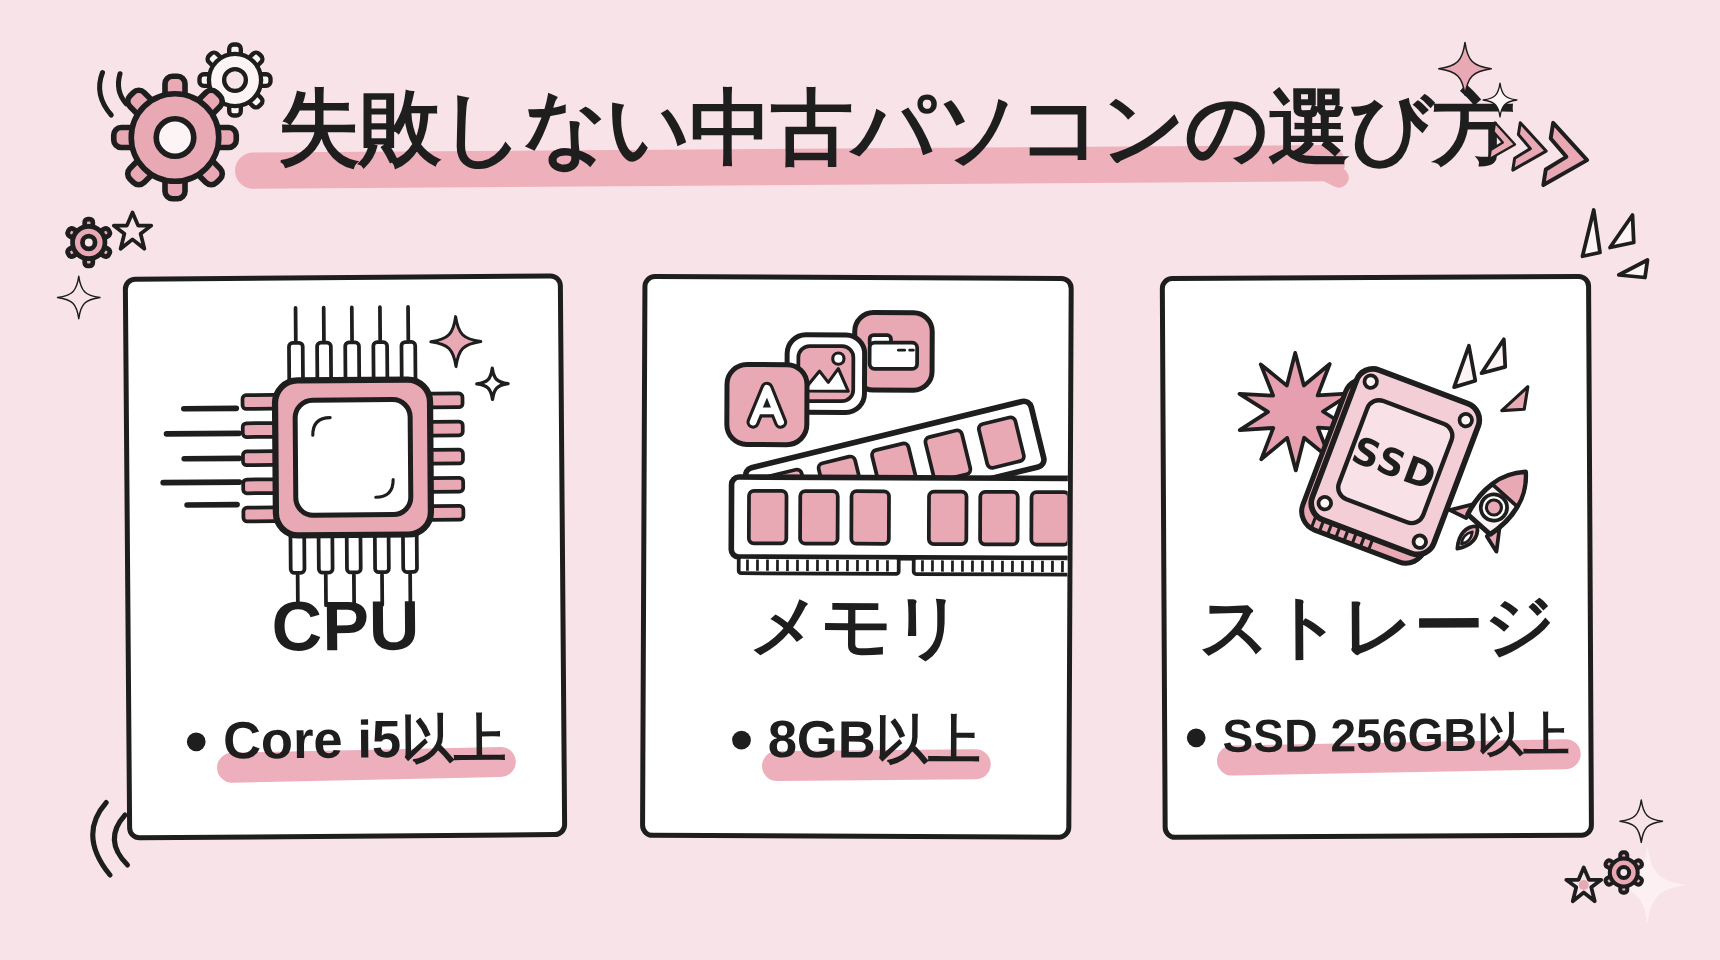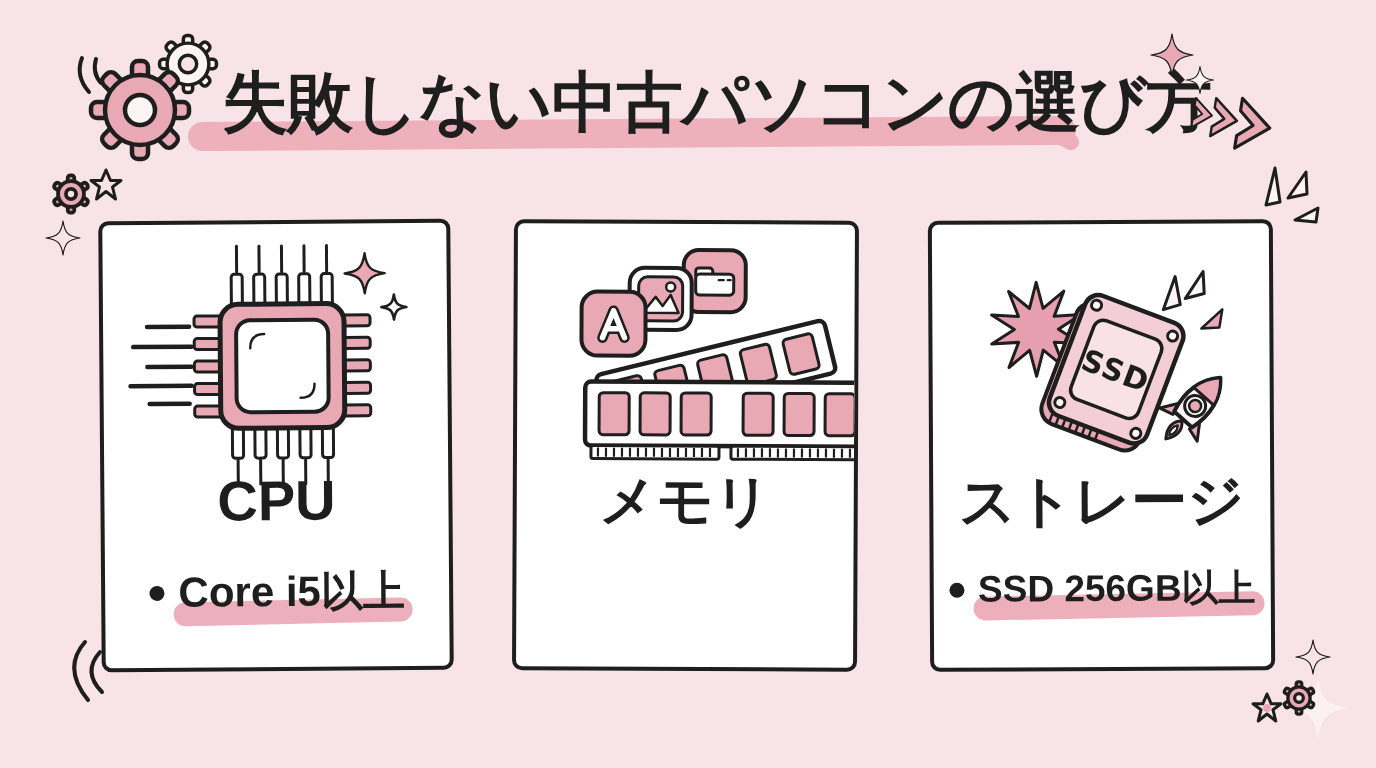--- a/index.html
+++ b/index.html
@@ -271,20 +271,25 @@
               <rect x="240" y="11" width="30" height="42" rx="4"></rect>
           </g>
           <rect x="6" y="64" width="128" height="13" rx="2" class="fw si w3"></rect>
           <rect x="146" y="64" width="126" height="13" rx="2" class="fw si w3"></rect>
           <path class="fn si w2" d="M13,66 V75 M21,66 V75 M29,66 V75 M37,66 V75 M45,66 V75 M53,66 V75 M61,66 V75 M69,66 V75 M77,66 V75 M85,66 V75 M93,66 V75 M101,66 V75 M109,66 V75 M117,66 V75 M125,66 V75"></path>
           <path class="fn si w2" d="M153,66 V75 M161,66 V75 M169,66 V75 M177,66 V75 M185,66 V75 M193,66 V75 M201,66 V75 M209,66 V75 M217,66 V75 M225,66 V75 M233,66 V75 M241,66 V75 M249,66 V75 M257,66 V75 M265,66 V75"></path>
         </g>
       </svg>
     </div>
     <h2 class="card-title">メモリ</h2>
+    <div class="point">
+      <i class="hl"></i>
+      <span class="dot"></span>
+      <span class="txt">8GB以上</span>
+    </div>
   </section>
 
   <section class="card c3">
     <div class="art">
       <svg viewBox="0 0 337 262">
         <path class="fad si w3 rc" d="M104,40 L110.8,66.1 L131.6,49 L121.8,74.1 L148.7,72.5 L126,87 L148.7,101.5 L121.8,99.9 L131.6,125 L110.8,107.9 L104,134 L97.2,107.9 L76.4,125 L86.2,99.9 L59.3,101.5 L82,87 L59.3,72.5 L86.2,74.1 L76.4,49 L97.2,66.1 Z"></path>
         <g transform="translate(158,49) rotate(21)">
           <rect x="-5" y="10" width="104" height="128" rx="16" class="fa si w4"></rect>
           <rect x="0" y="0" width="104" height="128" rx="14" class="fas si w45"></rect>
           <path class="fn si w25" d="M8,128 V137 M15,128 V137 M22,128 V137 M29,128 V137 M36,128 V137 M43,128 V137 M50,128 V137 M57,128 V137"></path>

